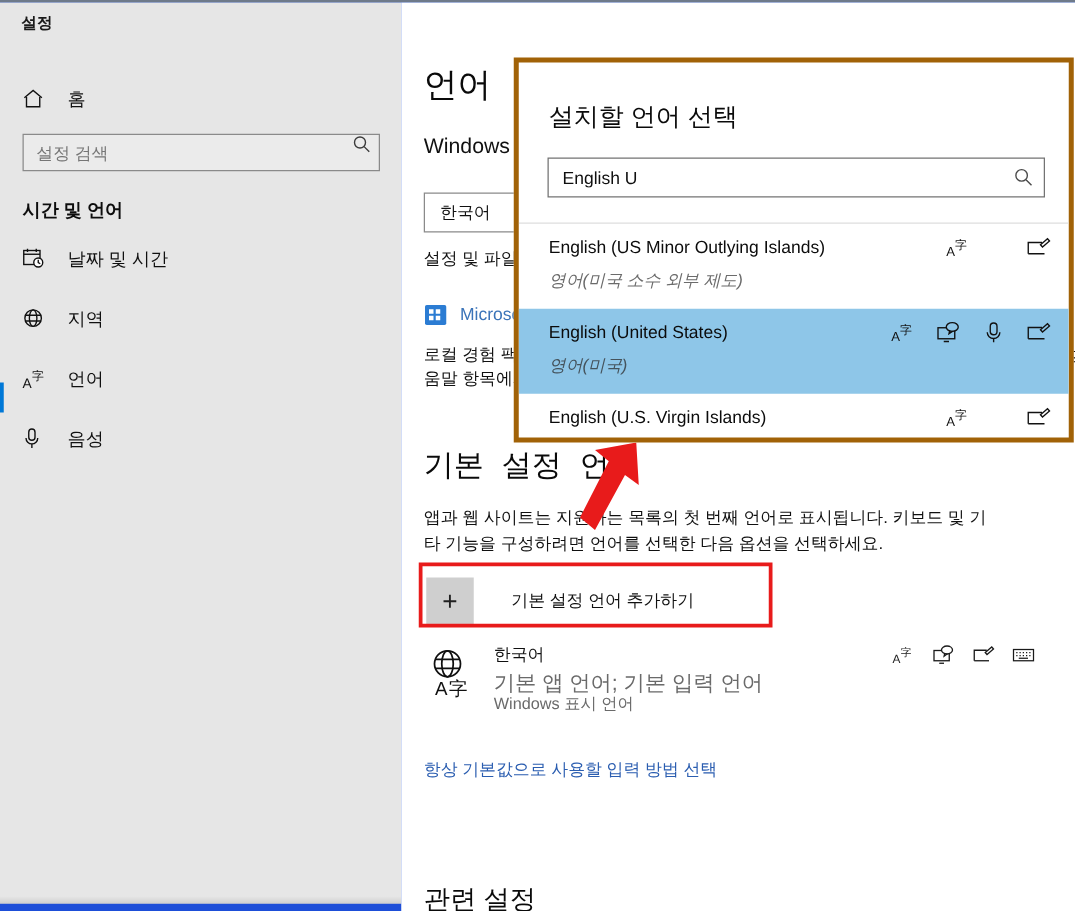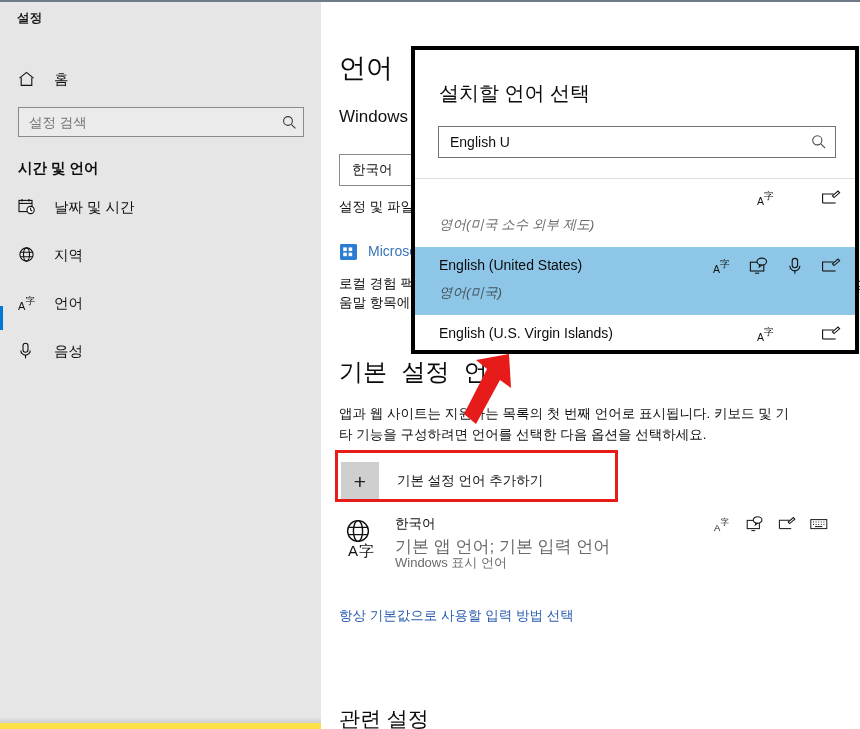--- a/index.html
+++ b/index.html
@@ -10,21 +10,21 @@
     height: 729px;
     overflow: hidden;
     font-family: "Liberation Sans", "DejaVu Sans", sans-serif;
     background: #ffffff;
   }
 
   #app {
     position: relative;
     width: 860px;
     height: 729px;
-    background: #fde047;
+    background: #1d4ed8;
     overflow: hidden;
   }
 
   
   .window-top-edge {
     position: absolute;
     top: 0; left: 0;
     width: 860px; height: 2px;
     background: #6e7a8a;
   }
@@ -65,21 +65,21 @@
   .home-row .ic { width: 24px; display: flex; justify-content: flex-start; align-items: center; }
   .home-row .lb { font-size: 14.5px; color: #101010; margin-left: 12px; }
 
   .search-wrap {
     position: absolute;
     top: 105px; left: 18px;
     width: 286px; height: 30px;
     background: #ebebeb;
     border: 1px solid #8a8a8a;
     display: flex;
-    align-items: center;
+    align-items: flex-start;
   }
   .search-wrap input {
     flex: 1;
     height: 100%;
     border: none;
     outline: none;
     background: transparent;
     font-family: inherit;
     font-size: 13.5px;
     color: #5d5d5d;
@@ -231,21 +231,21 @@
     width: 38px; height: 38px;
     background: #cfcfcf;
     display: flex;
     align-items: center;
     justify-content: center;
     color: #202020;
     font-size: 21px;
     line-height: 1;
   }
   .add-lang .albl {
-    margin-left: 18px;
+    margin-left: 30px;
     font-size: 13.5px;
     color: #101010;
     white-space: nowrap;
   }
 
   
   .red-rect {
     position: absolute;
     top: 450px; left: 14px;
     width: 283px; height: 52px;
@@ -321,21 +321,21 @@
     width: 70px; height: 82px;
     pointer-events: none;
   }
 
   
   .dialog {
     position: absolute;
     top: 46px; left: 411px;
     width: 448px; height: 308px;
     background: #ffffff;
-    border: 4px solid #000000;
+    border: 4px solid #a16207;
     overflow: hidden;
   }
   .dlg-title {
     position: absolute;
     top: 30px; left: 24px;
     font-size: 20px;
     font-weight: 400;
     color: #0a0a0a;
   }
   .dlg-search {
@@ -615,20 +615,21 @@
           <path d="M9.8 9.8 L14.2 14.2"></path>
         </svg>
       </span>
     </div>
 
     <div class="dlg-sep"></div>
 
     <div class="dlg-list">
 
       <div class="dlg-row">
+        <span class="r-name">English (US Minor Outlying Islands)</span>
         <span class="r-sub">영어(미국 소수 외부 제도)</span>
         <span class="r-icons">
           <span class="ibtn">
             <svg width="20" height="18" viewBox="0 0 20 18">
               <text x="0" y="16" font-family="Liberation Sans, sans-serif" font-size="10.5" fill="#121212">A</text>
               <text x="7" y="10" font-family="DejaVu Sans, sans-serif" font-size="9.5" fill="#121212">字</text>
             </svg>
           </span>
           <span class="ibtn spacer-edit">
             <svg width="20" height="18" viewBox="0 0 20 18" fill="none" stroke="#121212" stroke-width="1.1">

